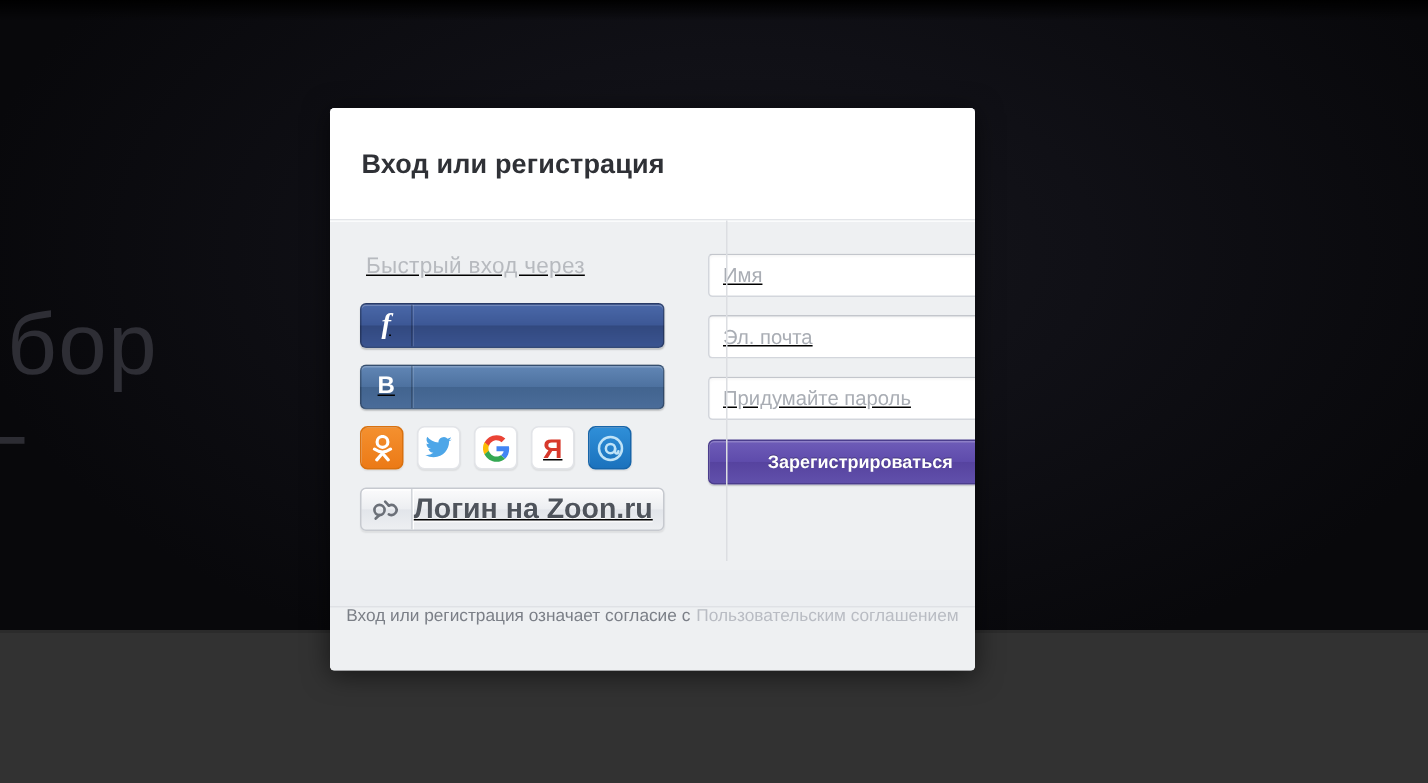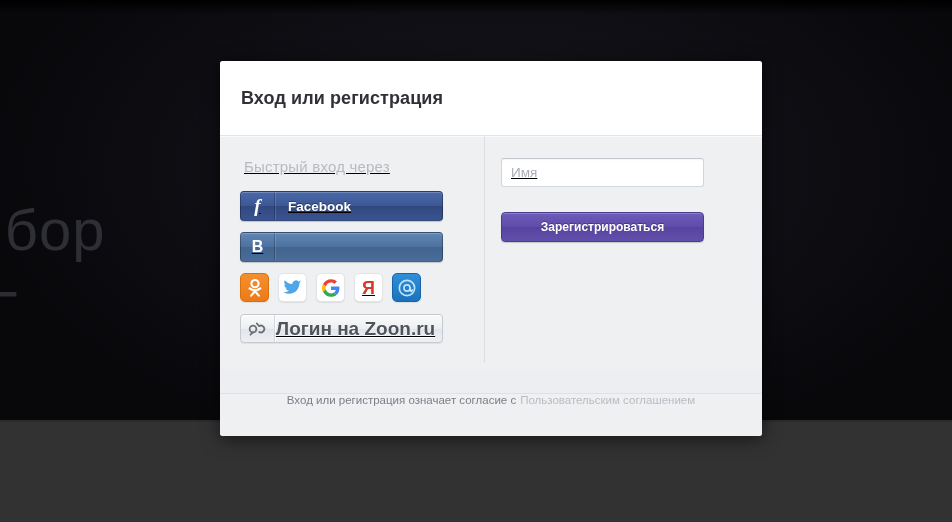--- a/index.html
+++ b/index.html
@@ -33,22 +33,22 @@
     letter-spacing:1px;
     white-space:nowrap;
     font-family:"Liberation Sans", sans-serif;
   }
   #bg-word-1 { left:-38px; top:196px; font-size:58px; color:#2e2e35; }
   #bg-word-2 { left:-14px; top:278px; font-size:58px; color:#2c2c33; }
 
   
   #modal {
     position:absolute;
-    left:220px; top:61px;
-    width:542px; height:375px;
+    left:220px; top:72px;
+    width:430px; height:375px;
     background:#eceef1;
     border-radius:3px;
     box-shadow:0 3px 18px rgba(0,0,0,.55);
     overflow:hidden;
   }
   #modal-header {
     height:75px;
     background:#ffffff;
     border-bottom:1px solid #e2e4e8;
     display:flex; align-items:center;
@@ -150,21 +150,21 @@
   
   .field {
     display:block; width:203px; height:29px;
     background:#fff;
     border:1px solid #d3d6dc;
     border-top-color:#c3c6cc;
     border-radius:3px;
     padding:0 9px;
     font-size:13.5px; color:#53575e;
     font-family:"Liberation Sans", sans-serif;
-    margin-bottom:24px;
+    margin-bottom:12px;
     box-shadow:inset 0 1px 2px rgba(0,0,0,.045);
     outline:none;
   }
   .field::placeholder { color:#a9adb4; }
   #btn-register {
     width:203px; height:30px;
     border:1px solid #4b3d8d;
     border-radius:4px;
     background:linear-gradient(#6e5cb8 0%, #5e4bab 50%, #56439f 51%, #6150ab 100%);
     color:#fff; font-size:12px; font-weight:bold;
@@ -204,21 +204,20 @@
   </div>
 
   <div id="modal-body">
     <div id="col-divider"></div>
 
     <div id="col-left">
       <div class="col-title">Быстрый вход через</div>
 
       <div class="social-btn" id="btn-facebook">
         <span class="sb-ico">f</span>
-        <span class="sb-label">Facebook</span>
       </div>
 
       <div class="social-btn" id="btn-vk">
         <span class="sb-ico">В</span>
       </div>
 
       <div id="social-icons">
 
         <div class="s-ico" id="ico-ok">
           <svg width="16" height="18" viewBox="0 0 16 18" aria-hidden="true">
@@ -266,20 +265,22 @@
             <path d="M14.6 4.2 11.4.8" stroke="#6b7078" stroke-width="2.3" stroke-linecap="round"></path>
           </svg>
         </span>
         <span class="zb-label">Логин на Zoon.ru</span>
       </div>
     </div>
 
     <div id="col-right">
 
       <input class="field" type="text" placeholder="Имя" style="">
+      <input class="field" type="text" placeholder="Эл. почта" style="">
+      <input class="field" type="password" placeholder="Придумайте пароль" style="">
 
       <button id="btn-register">Зарегистрироваться</button>
     </div>
   </div>
 
   <div id="modal-footer">
     <span>Вход или регистрация означает согласие с</span>
     <a id="footer-link">Пользовательским соглашением</a>
   </div>
 

